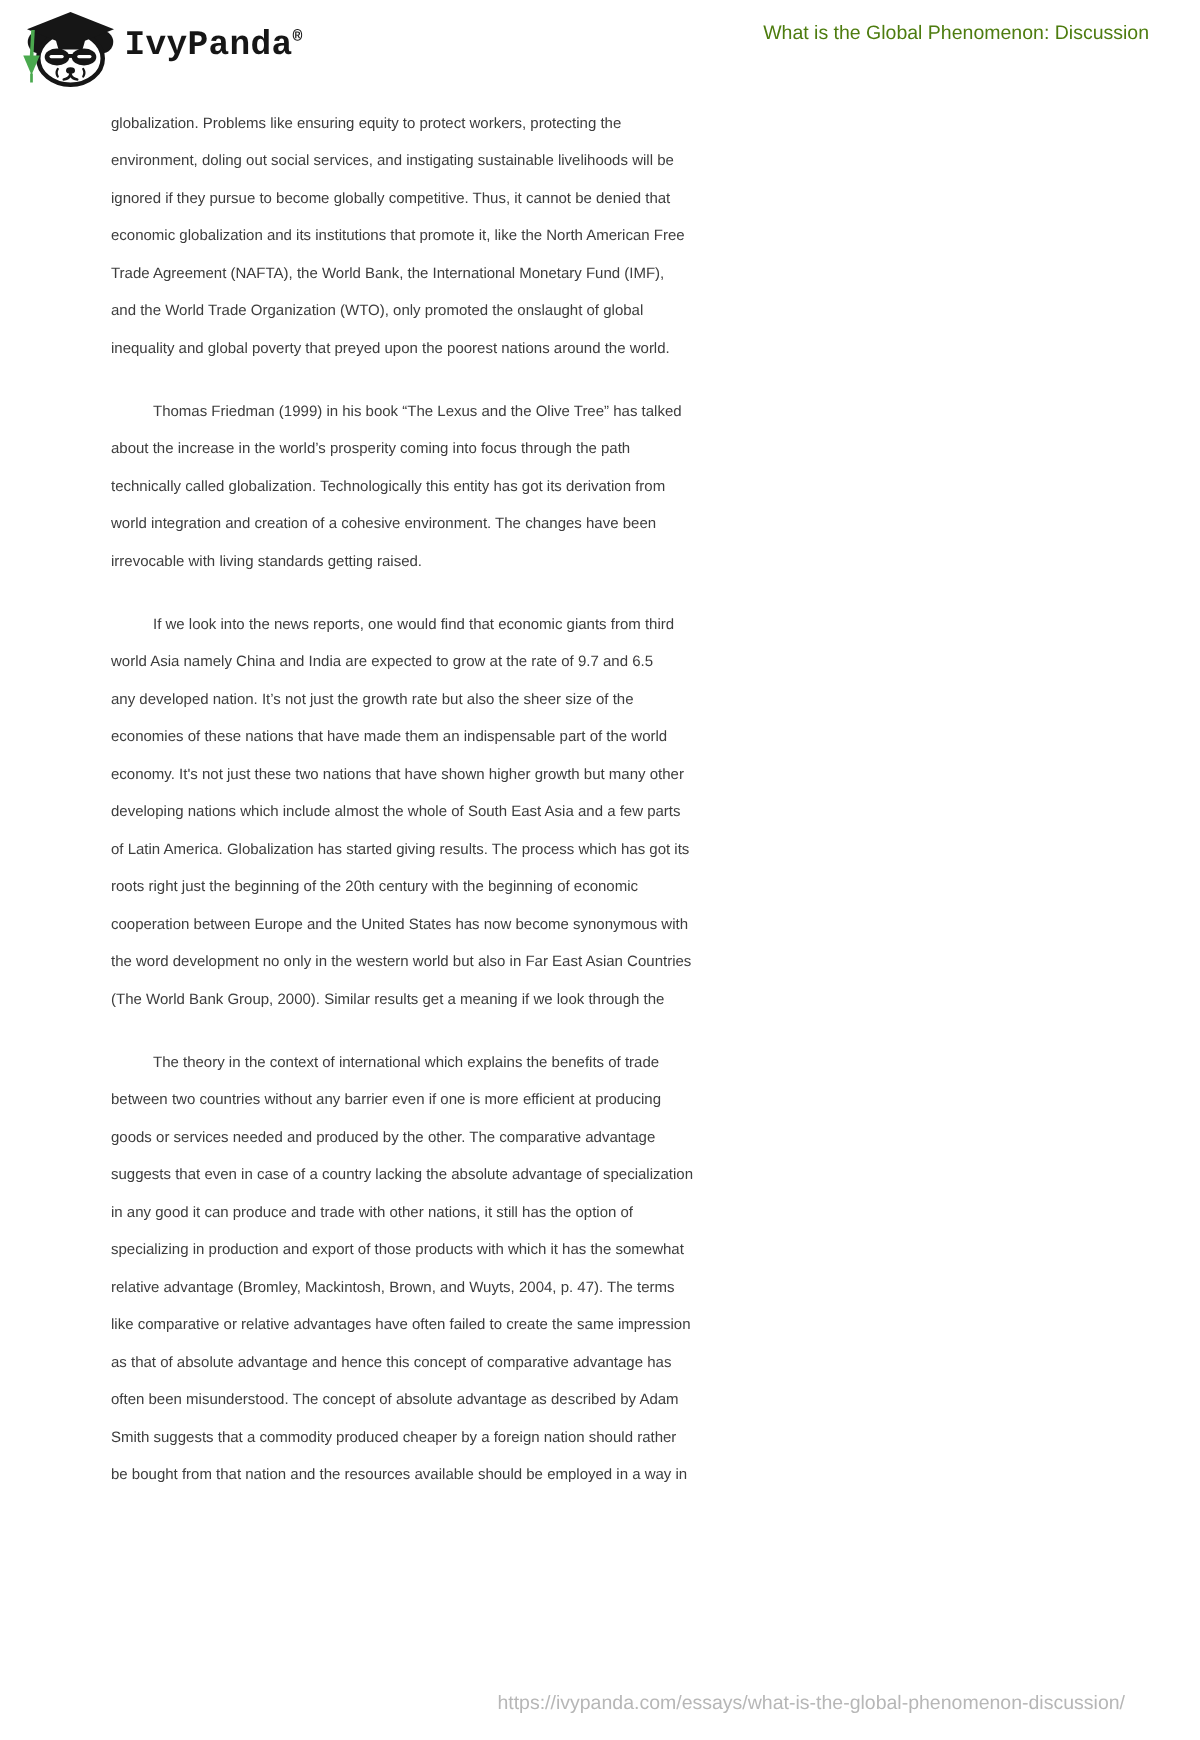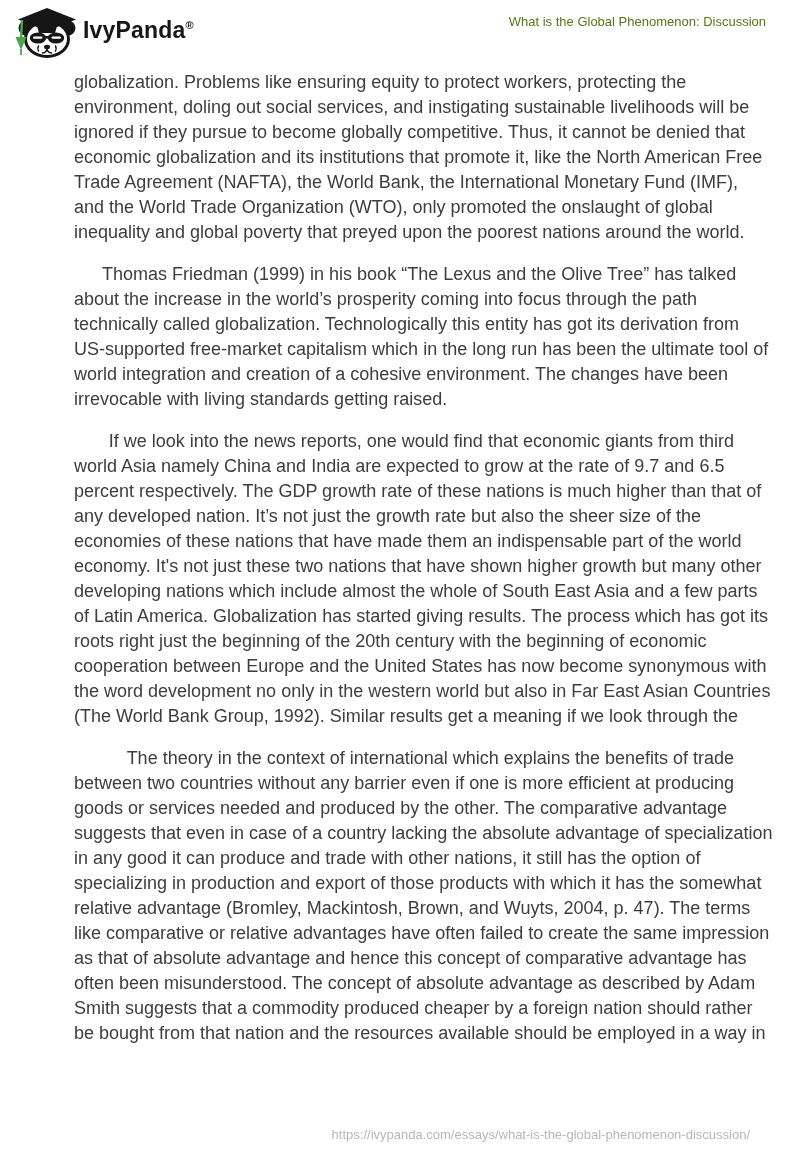--- a/index.html
+++ b/index.html
@@ -19,21 +19,21 @@
     background: #ffffff;
   }
   .logo {
     position: absolute;
     left: 13px; top: 6px;
     width: 66px; height: 54px;
   }
   .brand {
     position: absolute;
     left: 83px; top: 17px;
-    font-family: Liberation Sans, sans-serif;
+    font-family: Liberation Mono, monospace;
     font-weight: 700;
     font-size: 23px;
     color: #161616;
     letter-spacing: 0.2px;
     white-space: nowrap;
   }
   .brand sup {
     font-size: 11px;
     vertical-align: 9px;
     font-weight: 700;
@@ -49,25 +49,25 @@
   
   .document-body {
     position: absolute;
     left: 74px; top: 70px;
     width: 660px;
   }
   .para { margin: 0 0 17px 0; }
   .line {
     height: 25px;
     line-height: 25px;
-    font-size: 18px;
+    font-size: 10px;
     color: #3d3d3d;
     white-space: nowrap;
   }
-  .line.first { text-indent: 28px; text-align: right; }
+  .line.first { text-indent: 28px; }
 
   
   .footer-url {
     position: absolute;
     right: 50px; top: 1127px;
     font-size: 13px;
     color: #b7b7b7;
     white-space: nowrap;
   }
 </style>
@@ -114,37 +114,35 @@
       <div class="line">ignored if they pursue to become globally competitive. Thus, it cannot be denied that</div>
       <div class="line">economic globalization and its institutions that promote it, like the North American Free</div>
       <div class="line">Trade Agreement (NAFTA), the World Bank, the International Monetary Fund (IMF),</div>
       <div class="line">and the World Trade Organization (WTO), only promoted the onslaught of global</div>
       <div class="line">inequality and global poverty that preyed upon the poorest nations around the world.</div>
     </div>
     <div class="para">
       <div class="line first">Thomas Friedman (1999) in his book “The Lexus and the Olive Tree” has talked</div>
       <div class="line">about the increase in the world’s prosperity coming into focus through the path</div>
       <div class="line">technically called globalization. Technologically this entity has got its derivation from</div>
-      <div class="line">US-supported free-market capitalism which in the long run has been the ultimate tool of</div>
       <div class="line">world integration and creation of a cohesive environment. The changes have been</div>
       <div class="line">irrevocable with living standards getting raised.</div>
     </div>
     <div class="para">
       <div class="line first">If we look into the news reports, one would find that economic giants from third</div>
       <div class="line">world Asia namely China and India are expected to grow at the rate of 9.7 and 6.5</div>
-      <div class="line">percent respectively. The GDP growth rate of these nations is much higher than that of</div>
       <div class="line">any developed nation. It’s not just the growth rate but also the sheer size of the</div>
       <div class="line">economies of these nations that have made them an indispensable part of the world</div>
       <div class="line">economy. It's not just these two nations that have shown higher growth but many other</div>
       <div class="line">developing nations which include almost the whole of South East Asia and a few parts</div>
       <div class="line">of Latin America. Globalization has started giving results. The process which has got its</div>
       <div class="line">roots right just the beginning of the 20th century with the beginning of economic</div>
       <div class="line">cooperation between Europe and the United States has now become synonymous with</div>
       <div class="line">the word development no only in the western world but also in Far East Asian Countries</div>
-      <div class="line">(The World Bank Group, 1992). Similar results get a meaning if we look through the</div>
+      <div class="line">(The World Bank Group, 2000). Similar results get a meaning if we look through the</div>
     </div>
     <div class="para">
       <div class="line first">The theory in the context of international which explains the benefits of trade</div>
       <div class="line">between two countries without any barrier even if one is more efficient at producing</div>
       <div class="line">goods or services needed and produced by the other. The comparative advantage</div>
       <div class="line">suggests that even in case of a country lacking the absolute advantage of specialization</div>
       <div class="line">in any good it can produce and trade with other nations, it still has the option of</div>
       <div class="line">specializing in production and export of those products with which it has the somewhat</div>
       <div class="line">relative advantage (Bromley, Mackintosh, Brown, and Wuyts, 2004, p. 47). The terms</div>
       <div class="line">like comparative or relative advantages have often failed to create the same impression</div>

